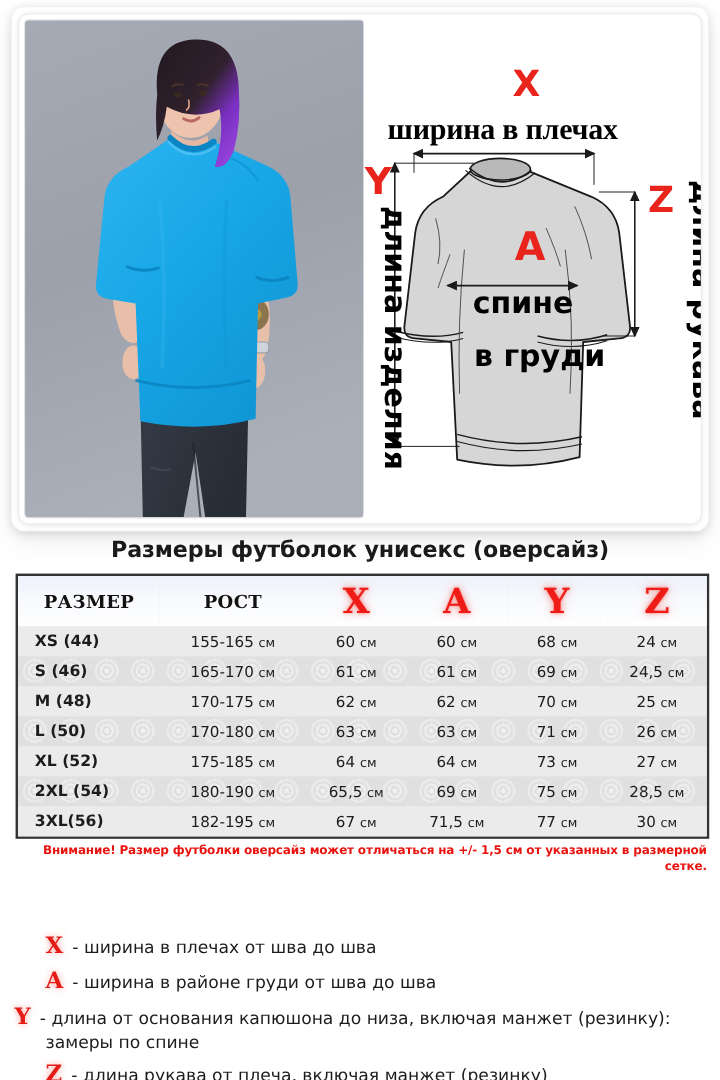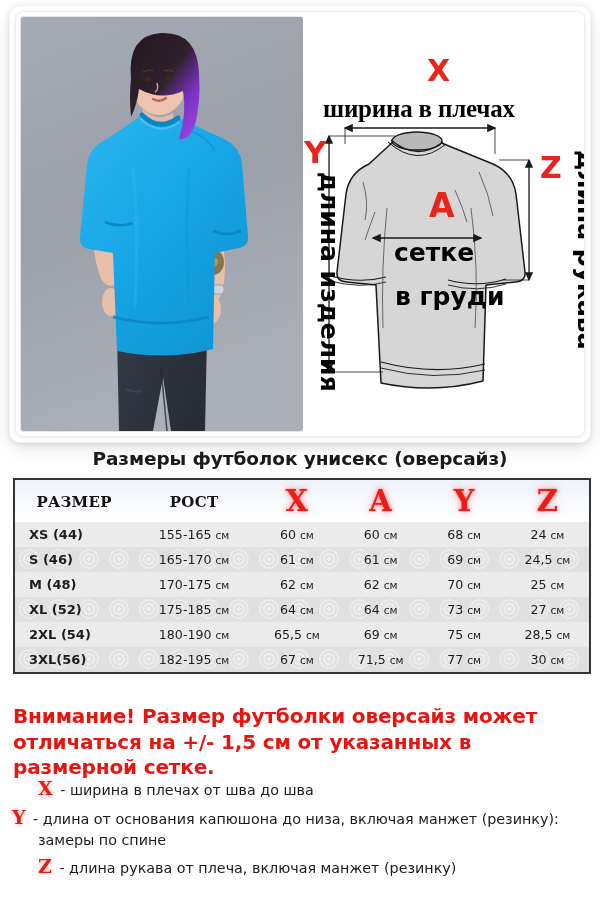--- a/index.html
+++ b/index.html
@@ -111,22 +111,23 @@
   }
   tbody td:last-child{border-right:0;}
   tbody td.size-cell{
     text-align:left;padding-left:14px;font-weight:bold;font-size:13px;
   }
   .unit{font-size:10.6px;}
 
   
   .warning{
     position:absolute;left:13px;top:704px;width:576px;
-    color:#e81410;font-weight:bold;font-size:20px;line-height:1.28;
+    color:#e81410;font-weight:bold;font-size:10px;line-height:1.28;
     letter-spacing:-.15px;
+    text-align:right;
   }
 
   
   .legend{position:absolute;left:38px;top:776px;width:556px;}
   .legend-row{
     font-size:14.3px;color:#1c1c1c;line-height:1.33;margin-bottom:4px;
   }
   .legend-row .lg-letter{
     font-family:"DejaVu Serif","Liberation Serif",serif;
     font-weight:bold;font-size:19px;color:#e51b16;
@@ -286,21 +287,21 @@
 
           <line x1="226" y1="148" x2="226" y2="268" stroke="#1a1a1a" stroke-width="1.3" marker-start="url(#ah2)" marker-end="url(#ah)"></line>
           <line x1="196" y1="148" x2="226" y2="148" stroke="#1a1a1a" stroke-width=".8"></line>
           <line x1="200" y1="268" x2="226" y2="268" stroke="#1a1a1a" stroke-width=".8"></line>
         </svg>
 
         <div class="dlabel red-letter lbl-x">X</div>
         <div class="dlabel lbl-x-txt">ширина в плечах</div>
 
         <div class="dlabel red-letter lbl-a">A</div>
-        <div class="dlabel lbl-a-txt1">сетке</div>
+        <div class="dlabel lbl-a-txt1">спине</div>
         <div class="dlabel lbl-a-txt2">в груди</div>
 
         <div class="dlabel red-letter lbl-y">Y</div>
         <div class="dlabel lbl-y-txt">длина изделия</div>
 
         <div class="dlabel red-letter lbl-z">Z</div>
         <div class="dlabel lbl-z-txt">длина рукава</div>
       </div>
 
     </div>
@@ -347,20 +348,28 @@
           </tr>
           <tr>
             <td class="size-cell">M (48)</td>
             <td>170-175 <span class="unit">см</span></td>
             <td>62 <span class="unit">см</span></td>
             <td>62 <span class="unit">см</span></td>
             <td>70 <span class="unit">см</span></td>
             <td>25 <span class="unit">см</span></td>
           </tr>
           <tr>
+            <td class="size-cell">L (50)</td>
+            <td>170-180 <span class="unit">см</span></td>
+            <td>63 <span class="unit">см</span></td>
+            <td>63 <span class="unit">см</span></td>
+            <td>71 <span class="unit">см</span></td>
+            <td>26 <span class="unit">см</span></td>
+          </tr>
+          <tr>
             <td class="size-cell">XL (52)</td>
             <td>175-185 <span class="unit">см</span></td>
             <td>64 <span class="unit">см</span></td>
             <td>64 <span class="unit">см</span></td>
             <td>73 <span class="unit">см</span></td>
             <td>27 <span class="unit">см</span></td>
           </tr>
           <tr>
             <td class="size-cell">2XL (54)</td>
             <td>180-190 <span class="unit">см</span></td>
@@ -378,17 +387,18 @@
             <td>30 <span class="unit">см</span></td>
           </tr>
         </tbody>
     </table>
   </div>
 
   <div class="warning">Внимание! Размер футболки оверсайз может отличаться на +/- 1,5 см от указанных в размерной сетке.</div>
 
   <div class="legend" id="legend-list">
       <div class="legend-row"><span class="lg-letter">X</span><span> - ширина в плечах от шва до шва</span></div>
+      <div class="legend-row"><span class="lg-letter">A</span><span> - ширина в районе груди от шва до шва</span></div>
       <div class="legend-row wrap-row"><span class="lg-letter">Y</span><span> - длина от основания капюшона до низа, включая манжет (резинку): замеры по спине</span></div>
       <div class="legend-row"><span class="lg-letter">Z</span><span> - длина рукава от плеча, включая манжет (резинку)</span></div>
     </div>
 
 </div>
 
 </body></html>

